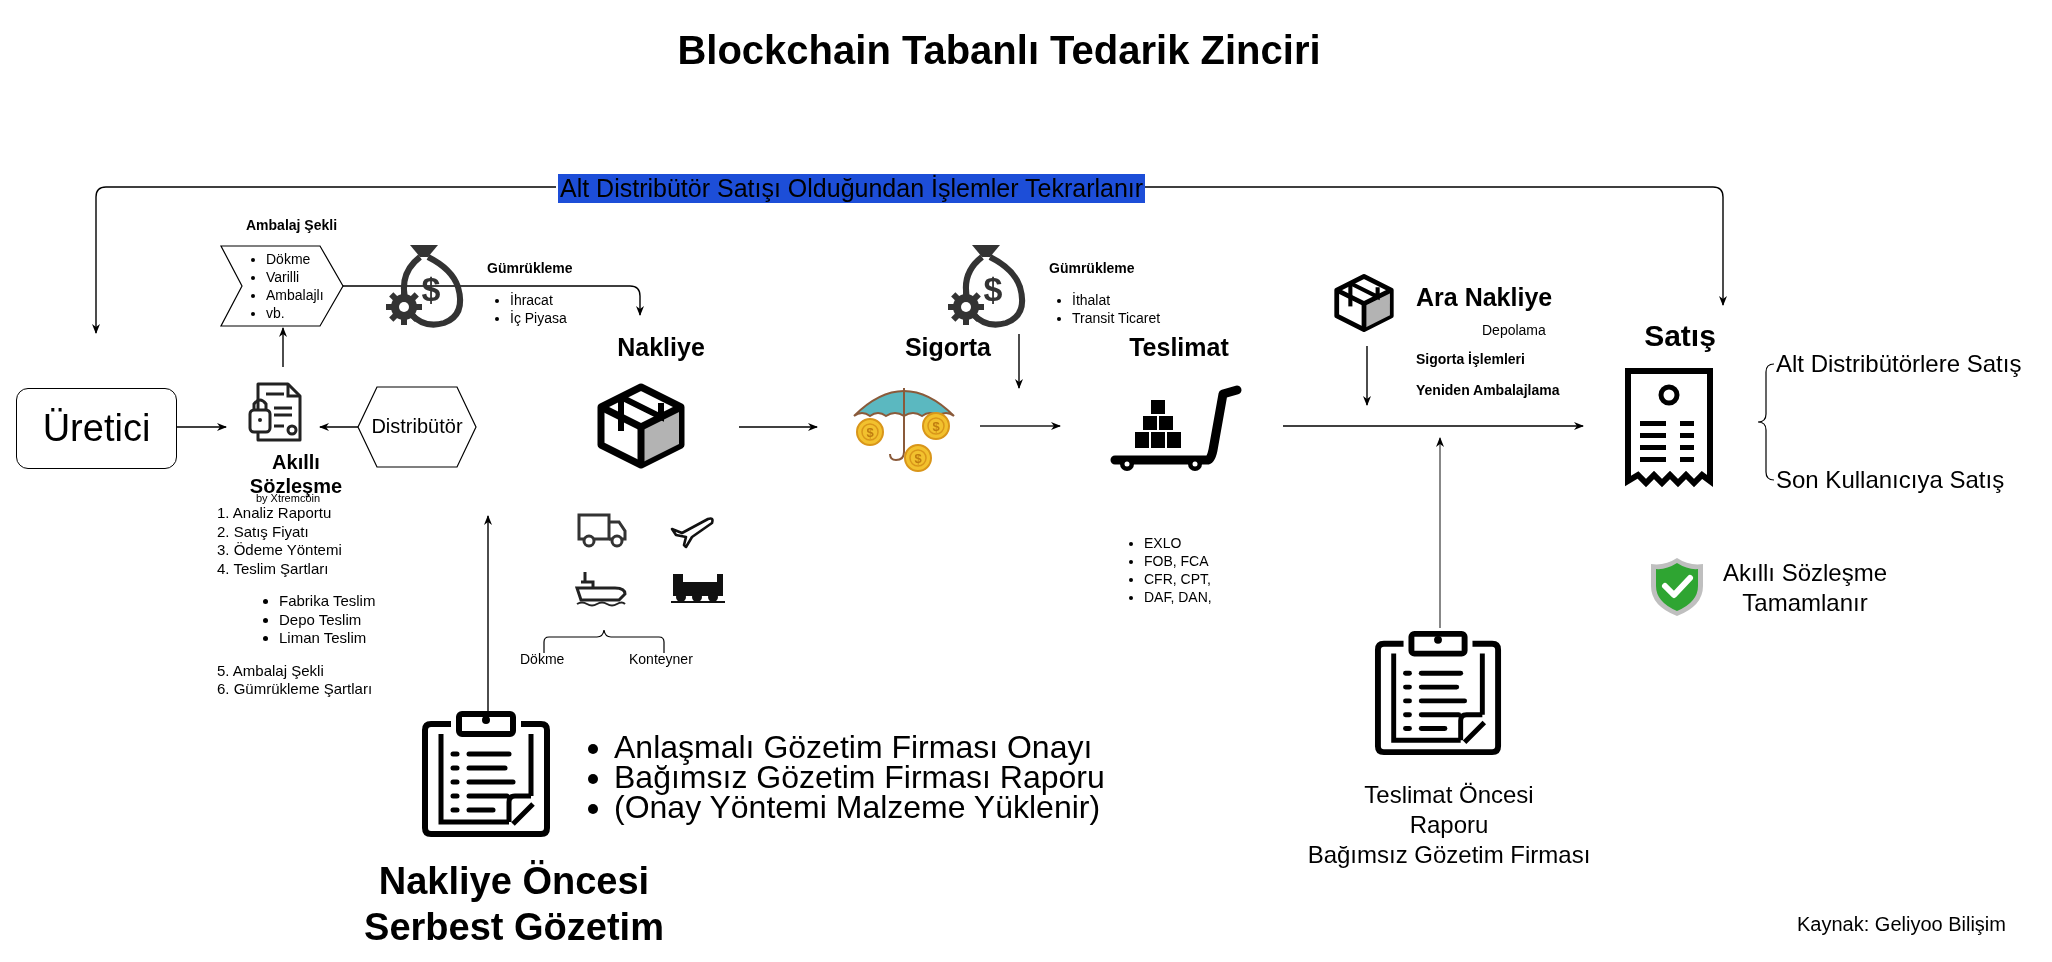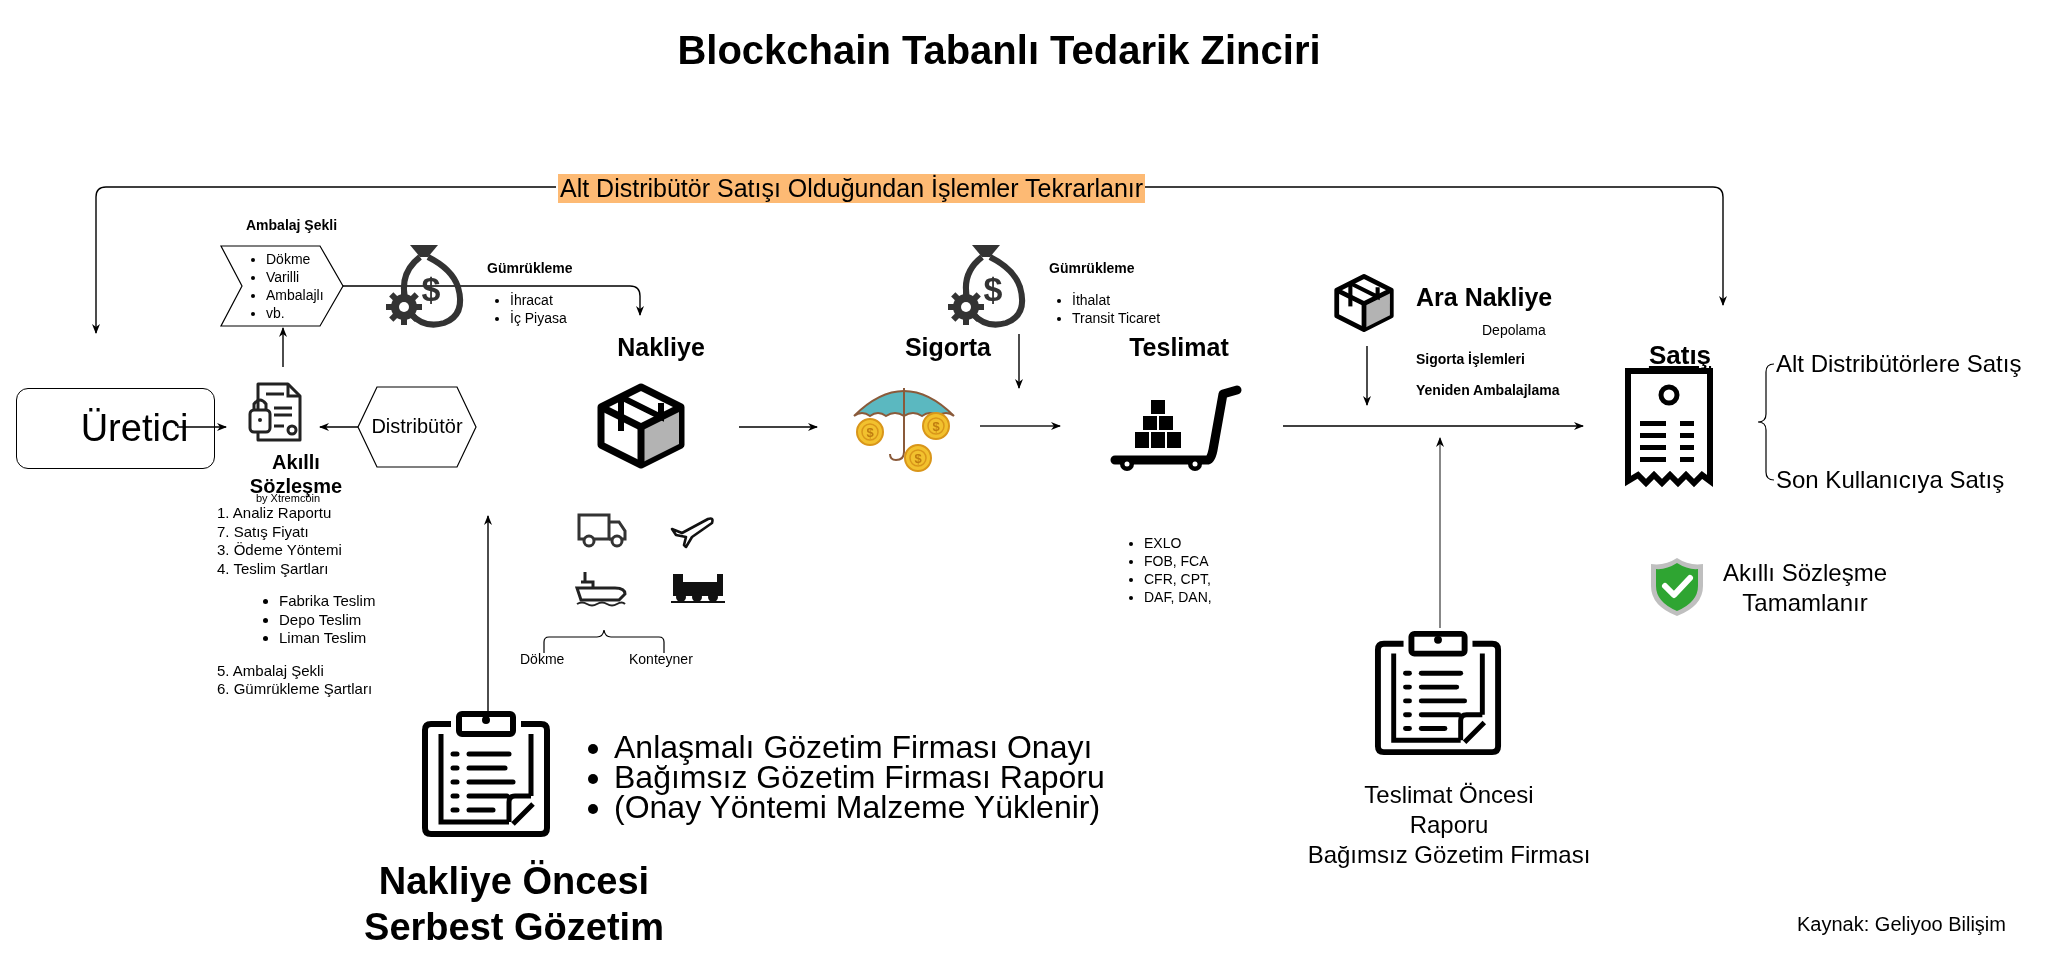--- a/index.html
+++ b/index.html
@@ -49,23 +49,23 @@
 
   <line x1="1440" y1="628" x2="1440" y2="438" stroke="#555" stroke-width="1.4" marker-end="url(#ah)"></line>
 
   <line x1="488" y1="712" x2="488" y2="516" stroke="#000" stroke-width="1.4" marker-end="url(#ah)"></line>
 
   <path d="M1774,364 Q1766,364 1766,372 L1766,414 Q1766,422 1758,422 Q1766,422 1766,430 L1766,472 Q1766,480 1774,480" fill="none" stroke="#000" stroke-width="1.2"></path>
 
   <path d="M544,653 L544,642 Q544,637 549,637 L597,637 Q603,637 604,630 Q605,637 611,637 L659,637 Q664,637 664,642 L664,653" fill="none" stroke="#000" stroke-width="1.2"></path>
 </svg>
 
-<div class="t" style="left:558px; top:174px; font-size:25px; background:#fdba74; padding:0 2px;">Alt Distribütör Satışı Olduğundan İşlemler Tekrarlanır</div>
-
-<div class="abs" style="left:16px; top:388px; width:159px; height:79px; border:1.4px solid #000; border-radius:12px; display:flex; align-items:center; justify-content:center;padding-left:38px;">
+<div class="t" style="left:558px; top:174px; font-size:25px; background:#1d4ed8; padding:0 2px;">Alt Distribütör Satışı Olduğundan İşlemler Tekrarlanır</div>
+
+<div class="abs" style="left:16px; top:388px; width:159px; height:79px; border:1.4px solid #000; border-radius:12px; display:flex; align-items:center; justify-content:center;">
   <span style="font-size:38px;">Üretici</span>
 </div>
 
 <svg style="left:244px; top:380px; width:64px; height:64px;" viewBox="0 0 64 64">
   <path d="M14,4 L44,4 L56,16 L56,60 L14,60 Z" fill="none" stroke="#222" stroke-width="3" stroke-linejoin="round"></path>
   <path d="M44,4 L44,16 L56,16" fill="none" stroke="#222" stroke-width="3"></path>
   <line x1="22" y1="14" x2="40" y2="14" stroke="#222" stroke-width="3"></line>
   <rect x="6" y="30" width="20" height="22" rx="4" fill="#fff" stroke="#222" stroke-width="3"></rect>
   <path d="M10,30 L10,24 Q16,16 22,24 L22,30" fill="none" stroke="#222" stroke-width="3"></path>
   <circle cx="16" cy="40" r="2" fill="#222"></circle>
@@ -75,21 +75,21 @@
   <circle cx="48" cy="50" r="4" fill="none" stroke="#222" stroke-width="3"></circle>
 </svg>
 <div class="t bold center" style="left:220px; width:116px; top:450px; font-size:20px; line-height:24px;">
   <div>Akıllı</div>
   <div>Sözleşme</div>
 </div>
 <div class="t center" style="left:230px; width:116px; top:492px; font-size:11px;">by Xtremcoin</div>
 
 <div class="abs" style="left:217px; top:504px; font-size:15px; line-height:18.5px;">
   <div>1. Analiz Raportu</div>
-  <div>7. Satış Fiyatı</div>
+  <div>2. Satış Fiyatı</div>
   <div>3. Ödeme Yöntemi</div>
   <div>4. Teslim Şartları</div>
   <ul class="b" style="margin:14px 0 14px 40px;">
     <li>Fabrika Teslim</li>
     <li>Depo Teslim</li>
     <li>Liman Teslim</li>
   </ul>
   <div>5. Ambalaj Şekli</div>
   <div>6. Gümrükleme Şartları</div>
 </div>
@@ -242,21 +242,21 @@
   <polyline points="4,24 44,44 84,24" fill="none" stroke="#000" stroke-width="7" stroke-linejoin="round"></polyline>
   <line x1="44" y1="44" x2="44" y2="82" stroke="#000" stroke-width="7"></line>
   <polyline points="24,14 64,34 64,20" fill="none" stroke="#000" stroke-width="6"></polyline>
   <polyline points="24,14 24,48" fill="none" stroke="#000" stroke-width="6"></polyline>
 </svg>
 <div class="t bold" style="left:1398px; top:283px; font-size:25px;">Ara Nakliye</div>
 <div class="t" style="left:1482px; top:322px; font-size:14px;">Depolama</div>
 <div class="t bold" style="left:1398px; top:351px; font-size:14px;">Sigorta İşlemleri</div>
 <div class="t bold" style="left:1398px; top:382px; font-size:14px;">Yeniden Ambalajlama</div>
 
-<div class="t bold center" style="left:1602px; width:120px; top:340px; font-size:26px;text-decoration:underline;">Satış</div>
+<div class="t bold center" style="left:1602px; width:120px; top:319px; font-size:30px;">Satış</div>
 <svg style="left:1624px; top:367px; width:90px; height:124px;" viewBox="0 0 90 124">
   <path d="M4,4 L86,4 L86,114 L78,108 L70,116 L62,108 L54,116 L46,108 L38,116 L30,108 L22,116 L14,108 L4,114 Z" fill="none" stroke="#000" stroke-width="6" stroke-linejoin="miter"></path>
   <circle cx="45" cy="28" r="8" fill="none" stroke="#000" stroke-width="5"></circle>
   <rect x="16" y="54" width="26" height="5" fill="#000"></rect>
     <rect x="56" y="54" width="14" height="5" fill="#000"></rect>
   <rect x="16" y="66" width="26" height="5" fill="#000"></rect>
     <rect x="56" y="66" width="14" height="5" fill="#000"></rect>
   <rect x="16" y="78" width="26" height="5" fill="#000"></rect>
     <rect x="56" y="78" width="14" height="5" fill="#000"></rect>
   <rect x="16" y="90" width="26" height="5" fill="#000"></rect>

